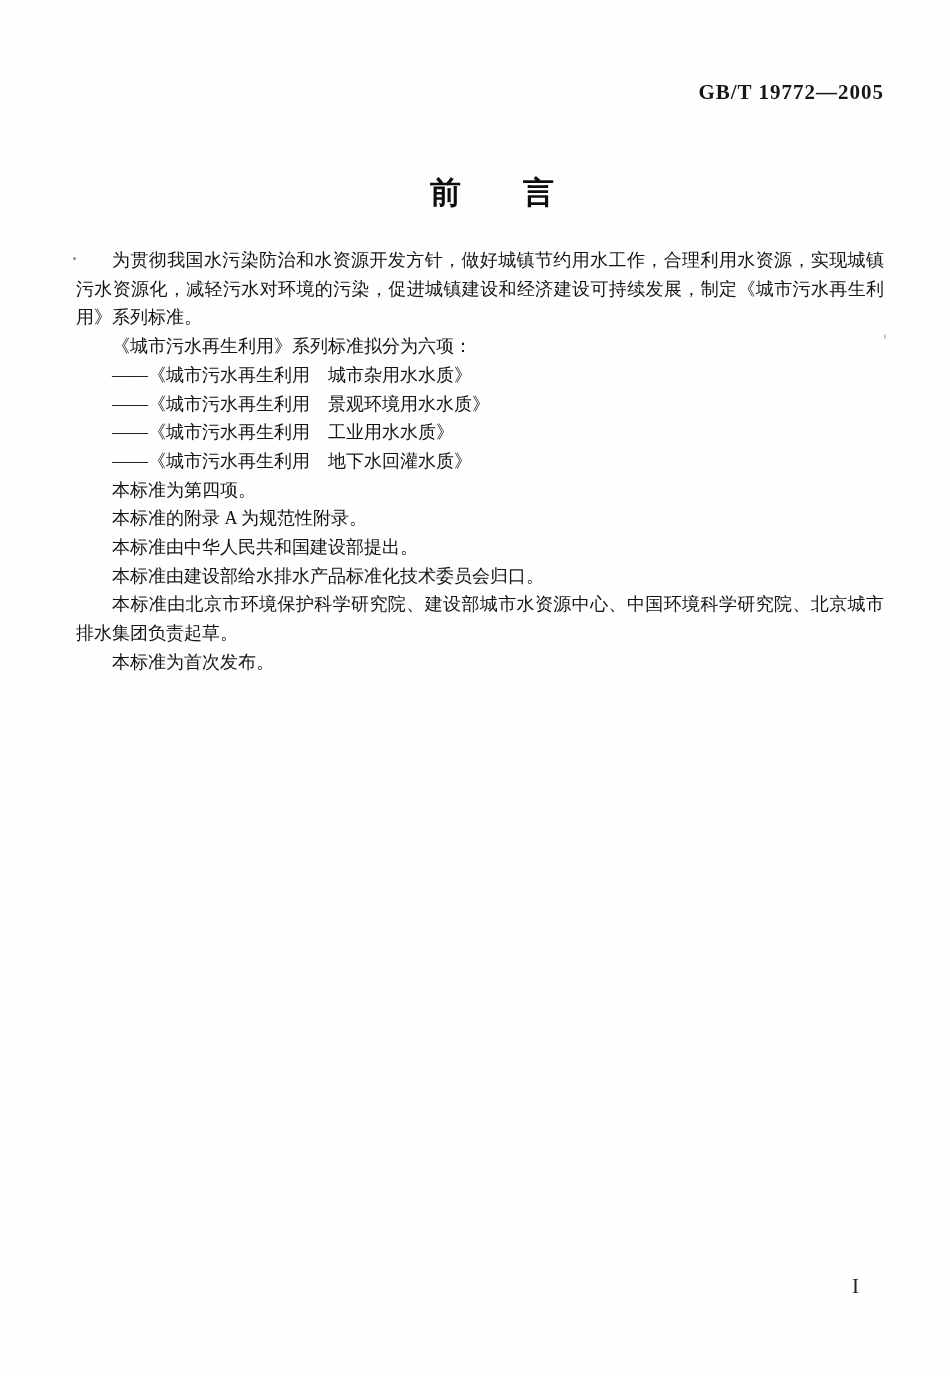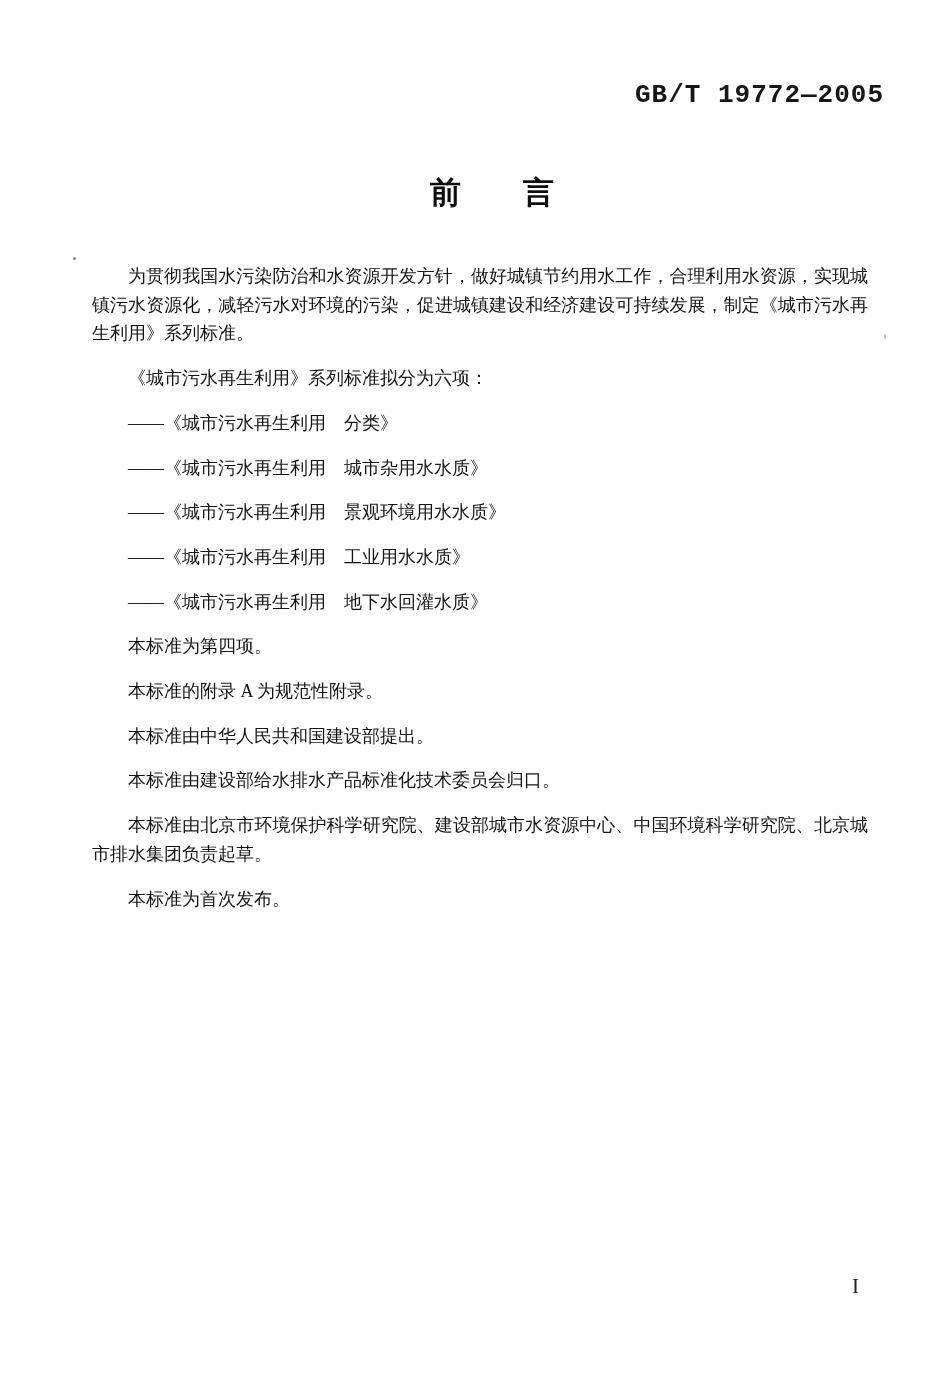--- a/index.html
+++ b/index.html
@@ -14,24 +14,24 @@
     background: #fefefe;
     font-family: "Liberation Serif", "DejaVu Serif", serif;
     color: #161616;
     overflow: hidden;
     margin: 0 auto;
   }
   .standard-code {
     position: absolute;
     top: 80px;
     right: 66px;
-    font-size: 26px;
+    font-size: 21px;
     font-weight: 700;
     letter-spacing: 1px;
-    font-family: Liberation Mono, monospace;
+    font-family: Liberation Serif, serif;
   }
   .doc-title {
     position: absolute;
     top: 160px;
     left: 76px;
     width: 808px;
     margin: 12px;
     box-sizing: border-box;
     text-align: center;
     font-size: 31px;
@@ -45,21 +45,21 @@
     position: absolute;
     top: 246px;
     left: 76px;
     width: 808px;
     font-size: 18px;
     line-height: 28.7px;
     text-align: justify;
     color: #141414;
   }
   .doc-body p {
-    margin: 16px;
+    margin: 0;
     padding: 0;
   }
   .line-para {
     text-indent: 2em;
   }
   .line-dash {
     text-indent: 2em;
     text-align: left;
   }
   .line-tight {
@@ -99,21 +99,20 @@
   <div class="standard-code">GB/T 19772—2005</div>
 
   <h1 class="doc-title">前言</h1>
 
   <div class="speck speck-a"></div>
   <div class="speck speck-b"></div>
 
   <div class="doc-body" id="doc-body">
       <p class="line-para">为贯彻我国水污染防治和水资源开发方针，做好城镇节约用水工作，合理利用水资源，实现城镇污水资源化，减轻污水对环境的污染，促进城镇建设和经济建设可持续发展，制定《城市污水再生利用》系列标准。</p>
       <p class="line-para">《城市污水再生利用》系列标准拟分为六项：</p>
-      <p class="line-dash">——《城市污水再生利用　分类》</p>
       <p class="line-dash">——《城市污水再生利用　城市杂用水水质》</p>
       <p class="line-dash">——《城市污水再生利用　景观环境用水水质》</p>
       <p class="line-dash">——《城市污水再生利用　工业用水水质》</p>
       <p class="line-dash">——《城市污水再生利用　地下水回灌水质》</p>
       <p class="line-para">本标准为第四项。</p>
       <p class="line-para">本标准的附录 A 为规范性附录。</p>
       <p class="line-para">本标准由中华人民共和国建设部提出。</p>
       <p class="line-para">本标准由建设部给水排水产品标准化技术委员会归口。</p>
       <p class="line-para">本标准由北京市环境保护科学研究院、建设部城市水资源中心、中国环境科学研究院、北京城市排水集团负责起草。</p>
       <p class="line-para">本标准为首次发布。</p>

